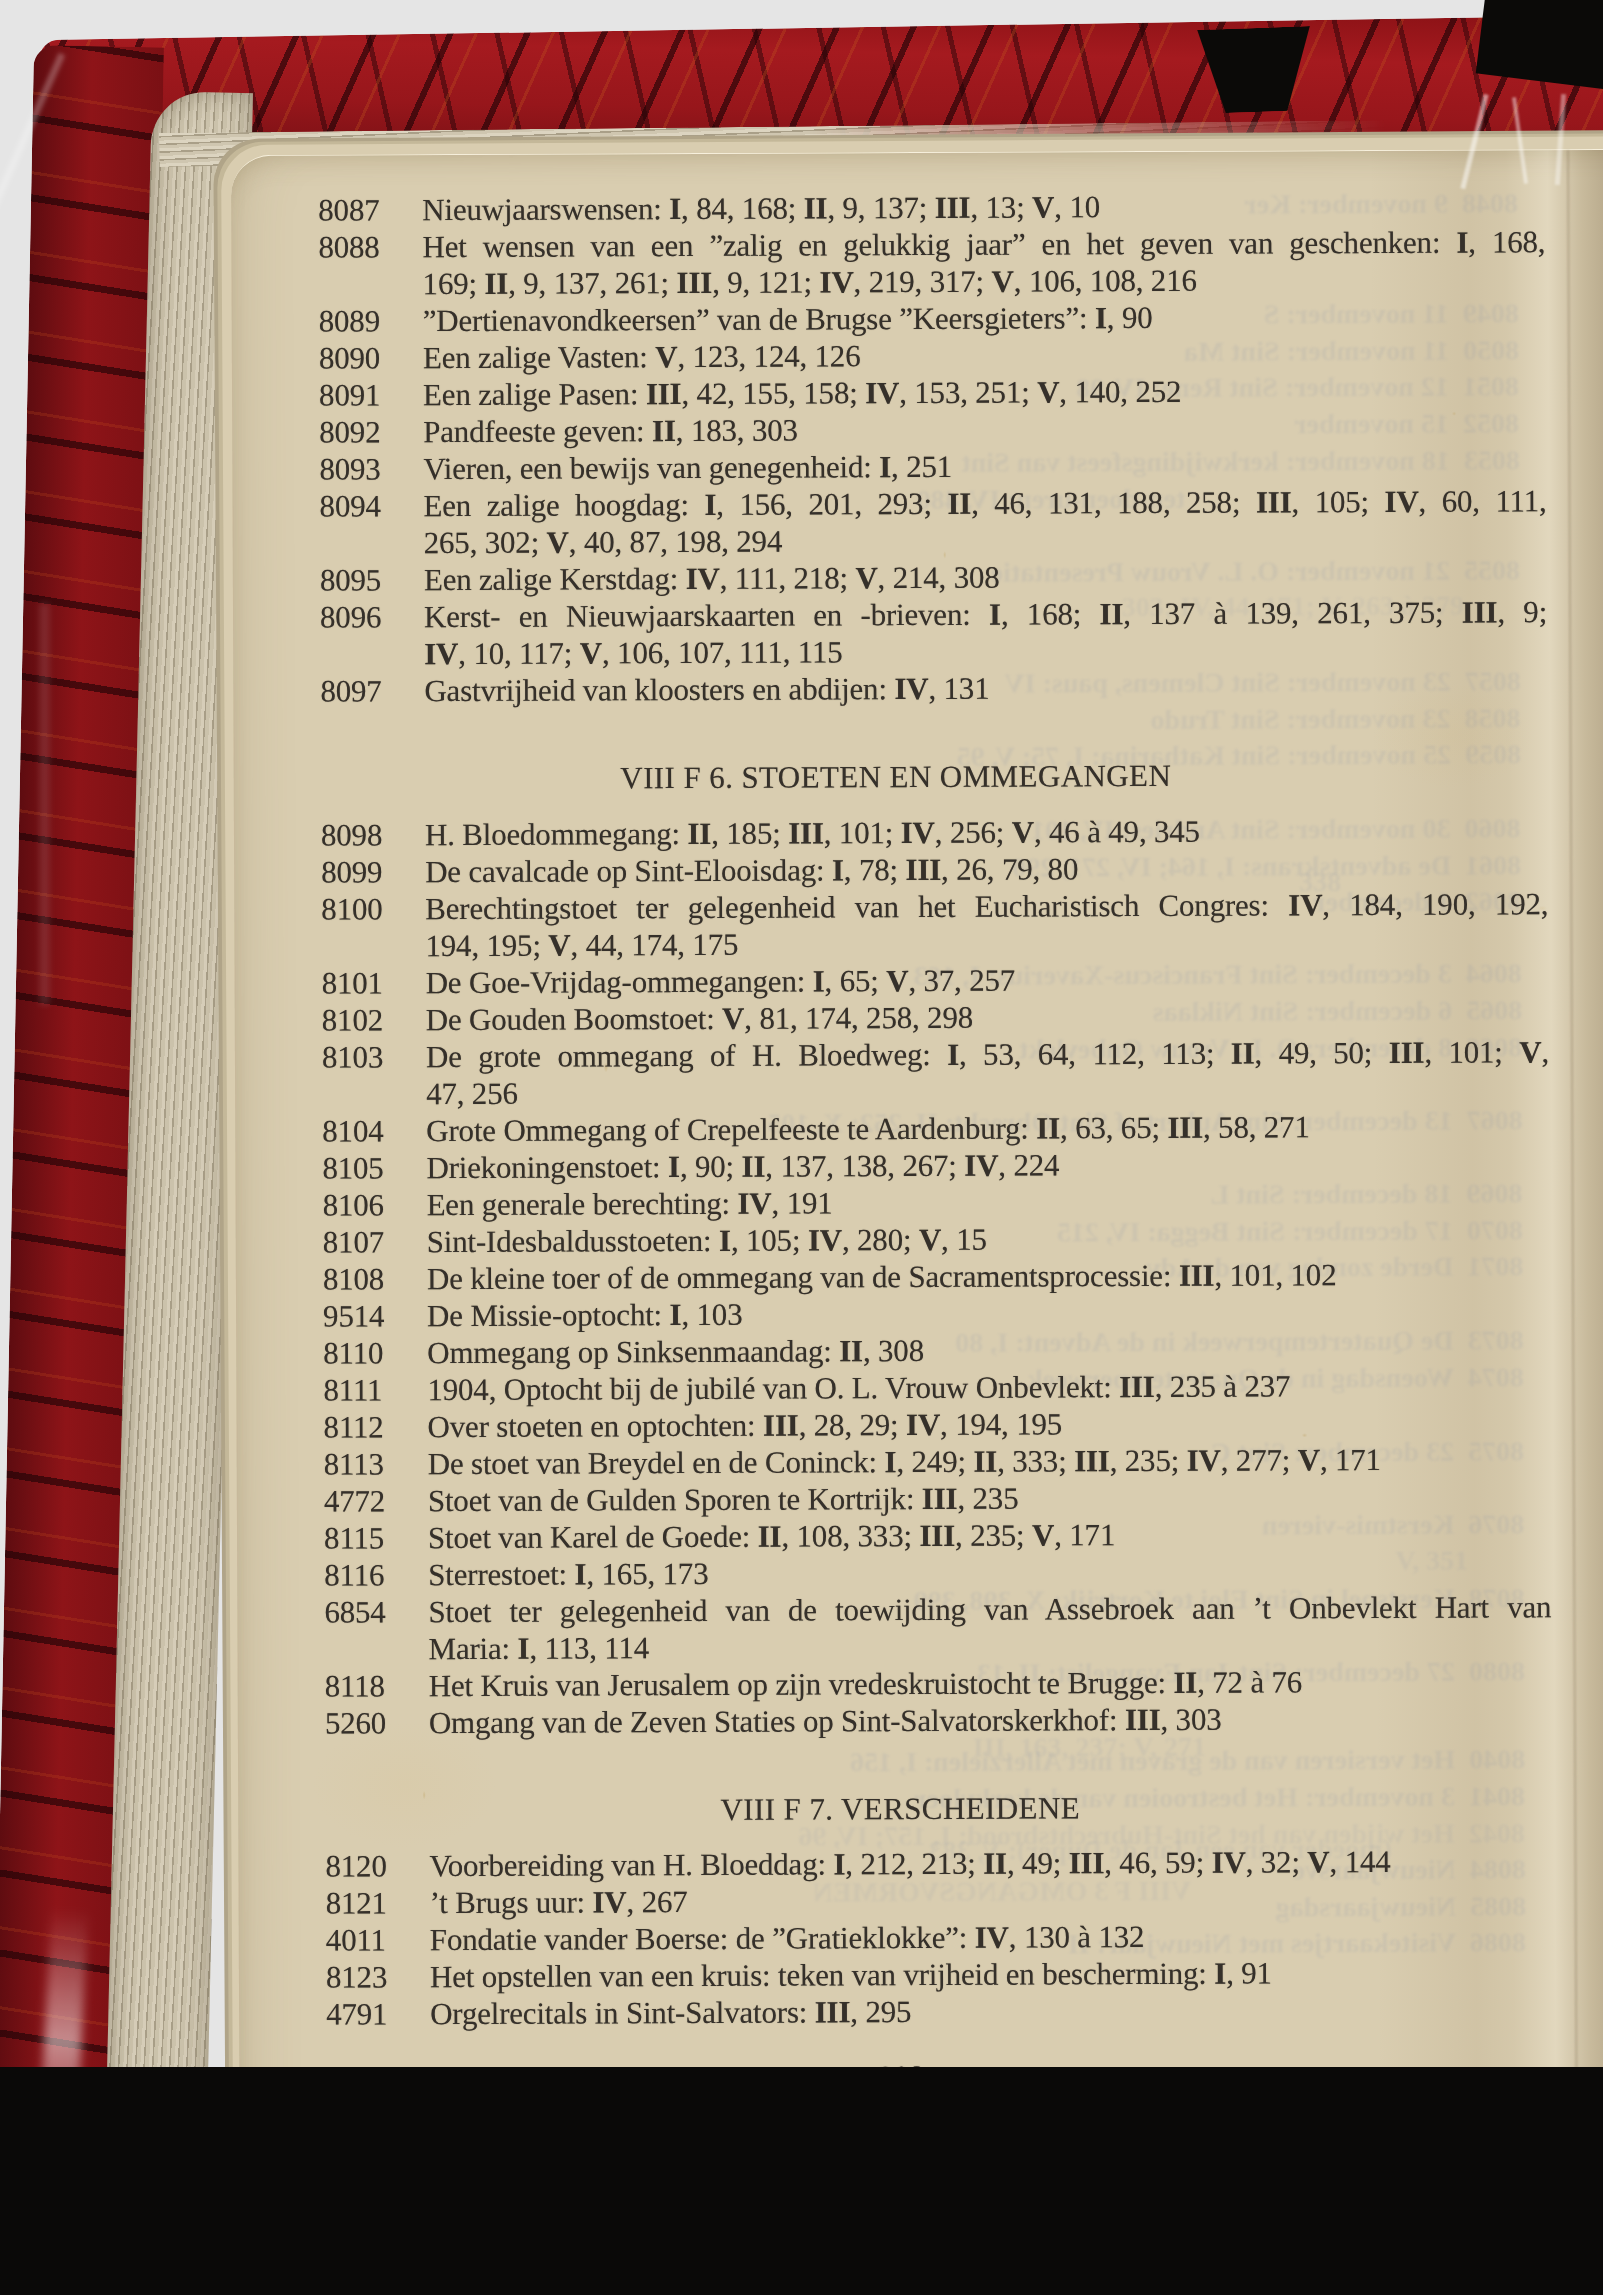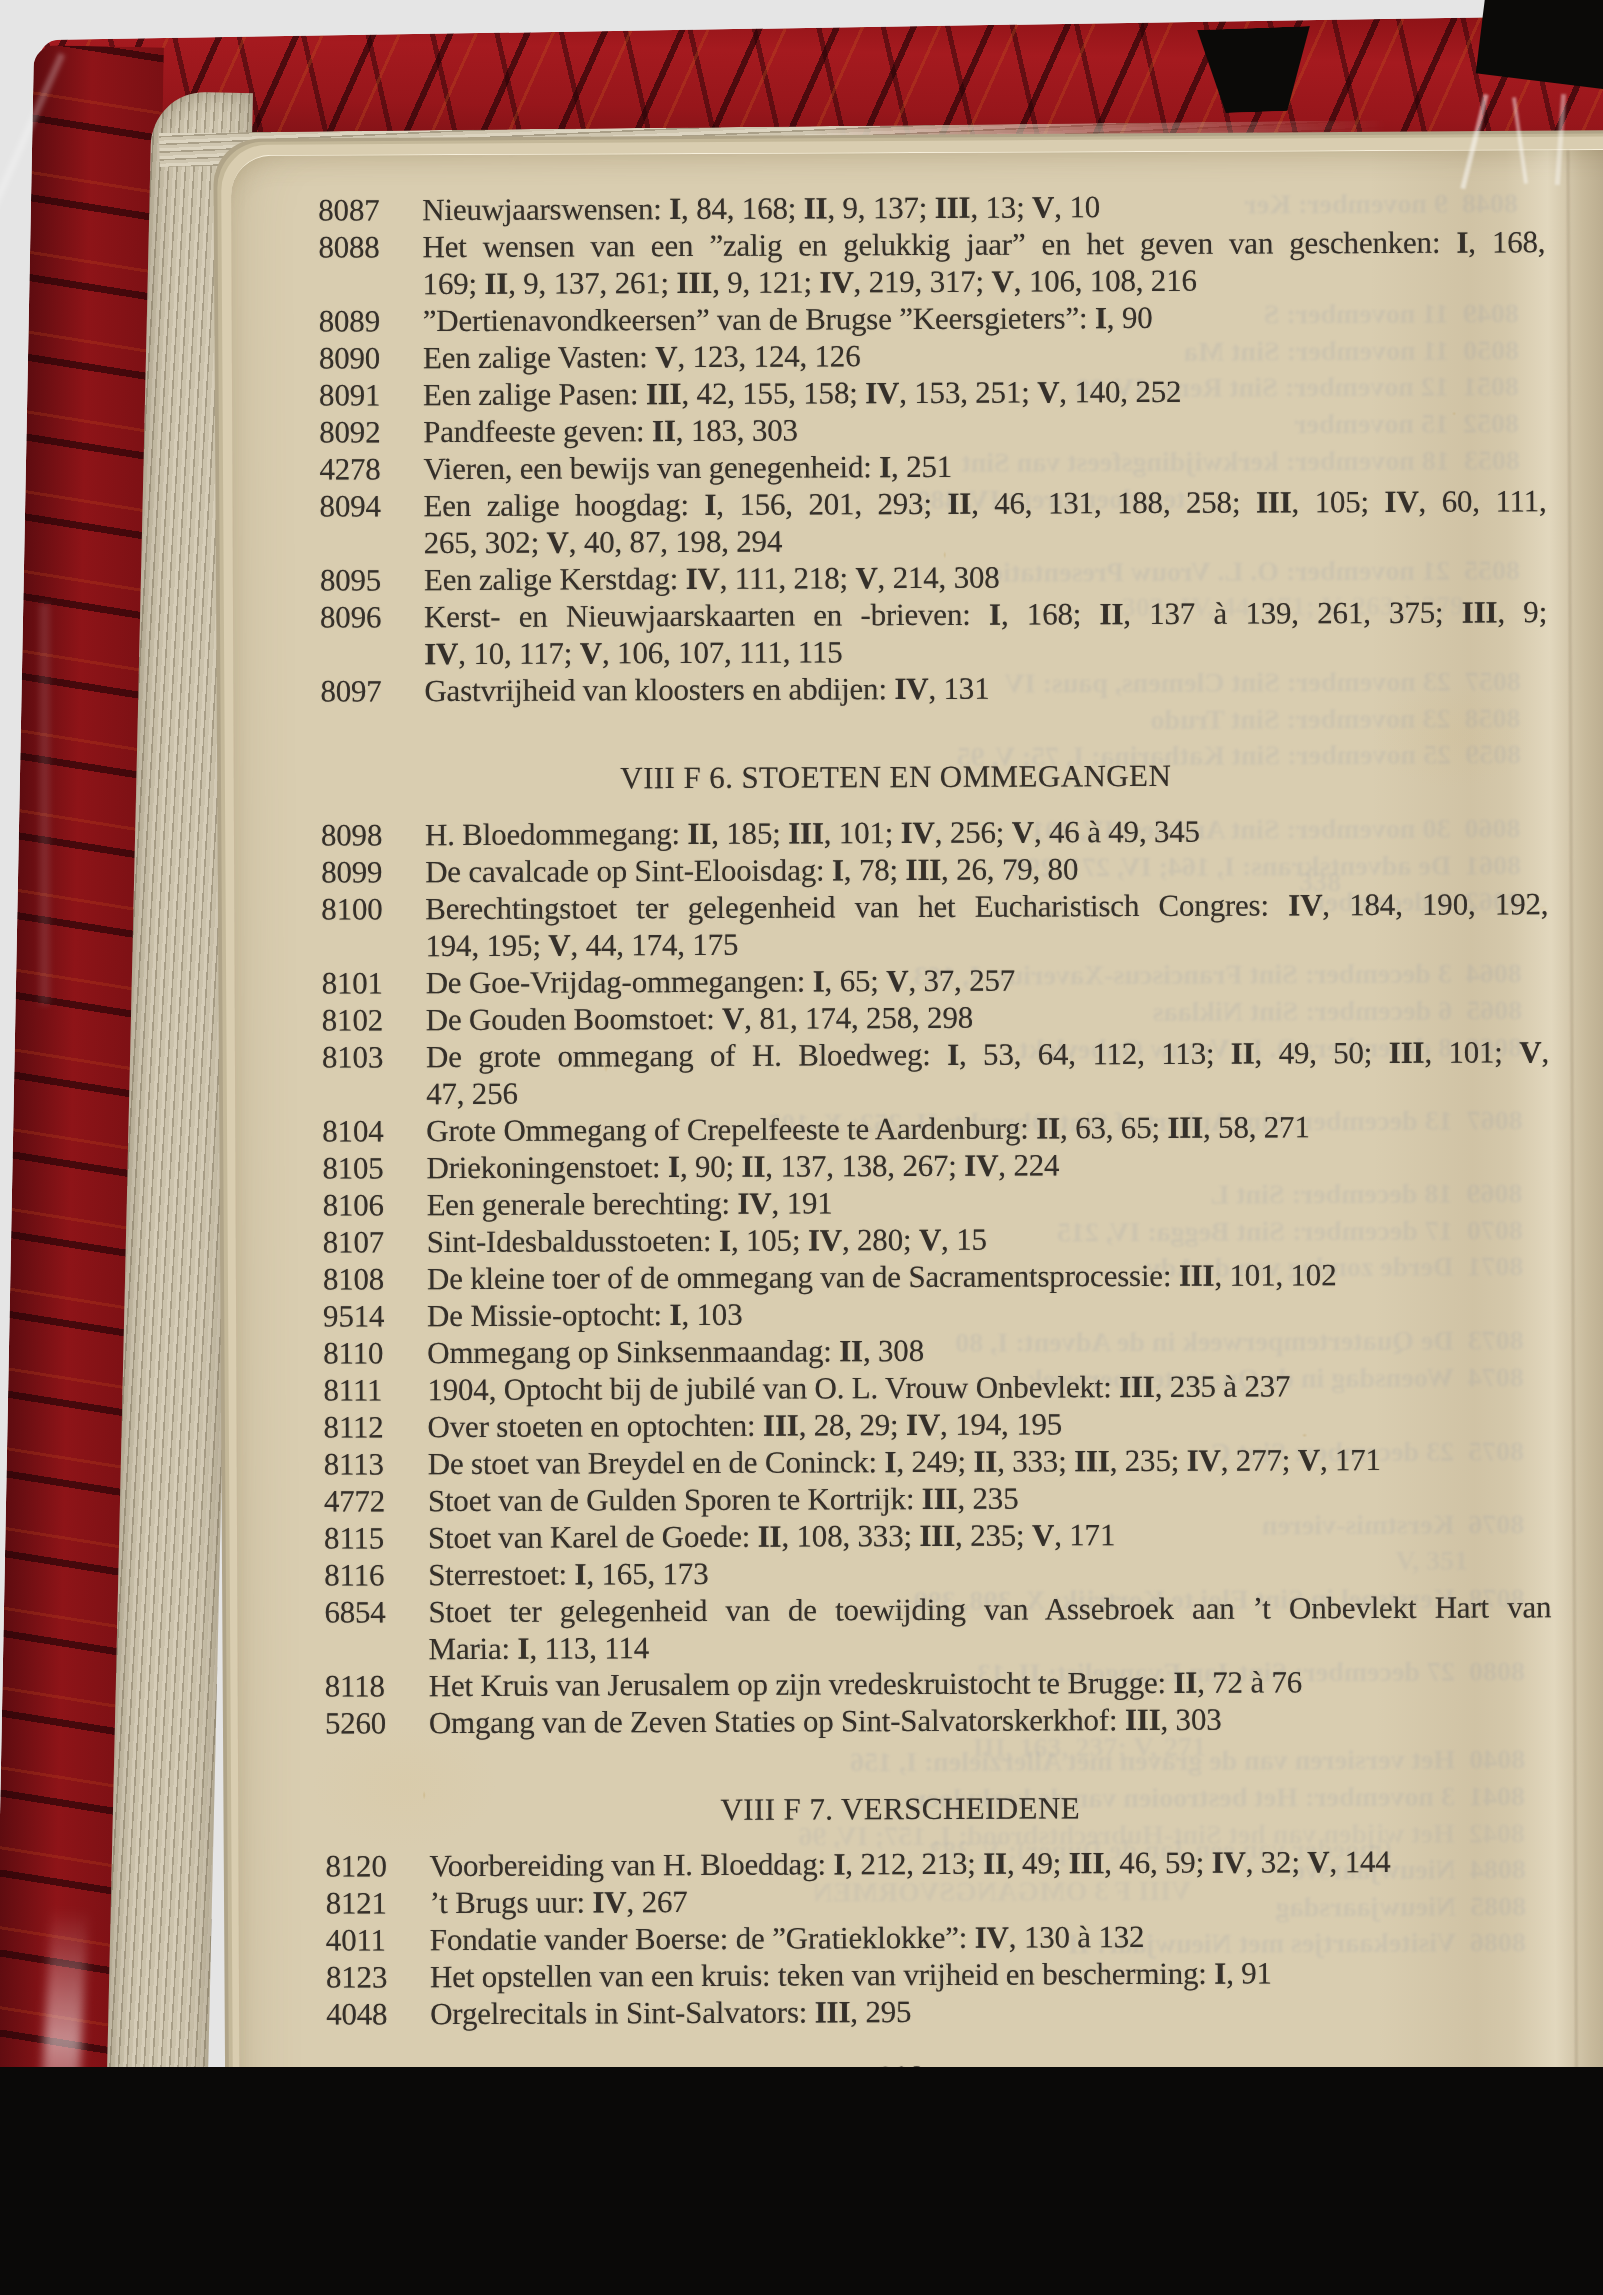--- a/index.html
+++ b/index.html
@@ -193,21 +193,21 @@
             <div class="ll">Een zalige Pasen: <b>III</b>, 42, 155, 158; <b>IV</b>, 153, 251; <b>V</b>, 140, 252</div>
           </span>
         </div>
         <div class="entry">
           <span class="num">8092</span>
           <span class="txt">
             <div class="ll">Pandfeeste geven: <b>II</b>, 183, 303</div>
           </span>
         </div>
         <div class="entry">
-          <span class="num">4278</span>
+          <span class="num">8093</span>
           <span class="txt">
             <div class="ll">Vieren, een bewijs van genegenheid: <b>I</b>, 251</div>
           </span>
         </div>
         <div class="entry">
           <span class="num">8094</span>
           <span class="txt">
             <div class="jl">Een zalige hoogdag: <b>I</b>, 156, 201, 293; <b>II</b>, 46, 131, 188, 258; <b>III</b>, 105; <b>IV</b>, 60, 111,</div>
             <div class="ll">265, 302; <b>V</b>, 40, 87, 198, 294</div>
           </span>
@@ -386,21 +386,21 @@
             <div class="ll">Fondatie vander Boerse: de ”Gratieklokke”: <b>IV</b>, 130 à 132</div>
           </span>
         </div>
         <div class="entry">
           <span class="num">8123</span>
           <span class="txt">
             <div class="ll">Het opstellen van een kruis: teken van vrijheid en bescherming: <b>I</b>, 91</div>
           </span>
         </div>
         <div class="entry">
-          <span class="num">4048</span>
+          <span class="num">4791</span>
           <span class="txt">
             <div class="ll">Orgelrecitals in Sint-Salvators: <b>III</b>, 295</div>
           </span>
         </div>
         <div class="pagenum">208</div>
       </div>
   </div>
 
   <div class="glare g1"></div>
   <div class="glare g2"></div>

